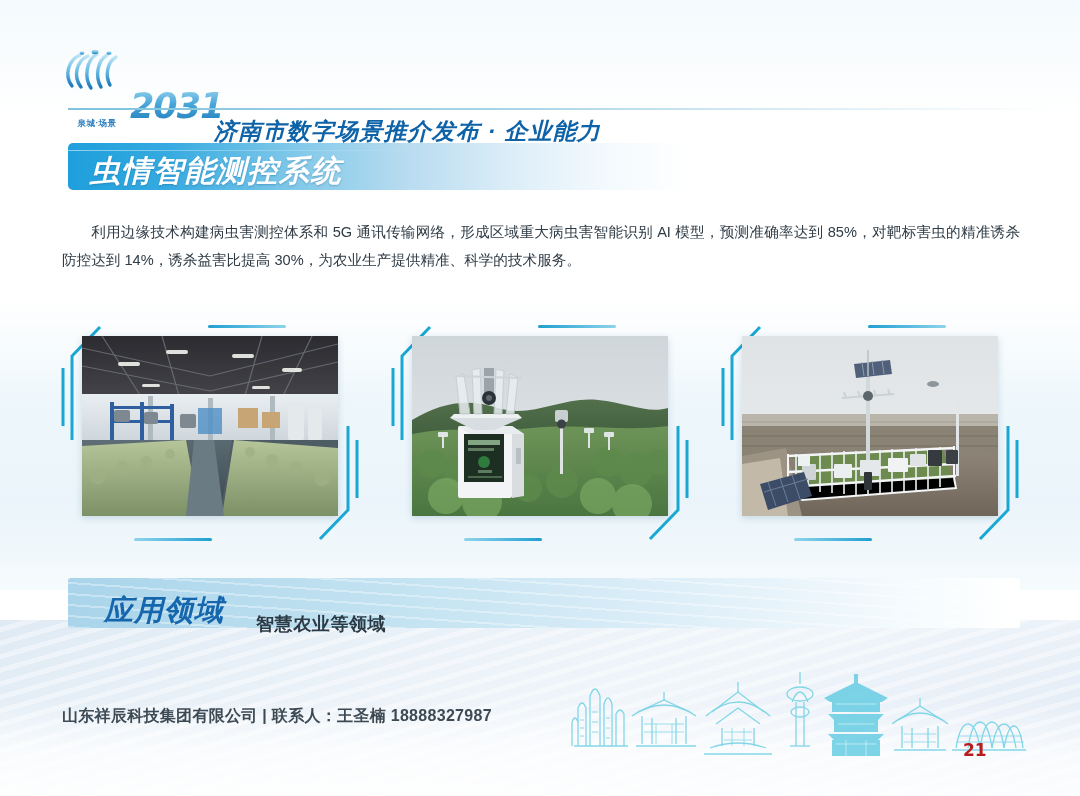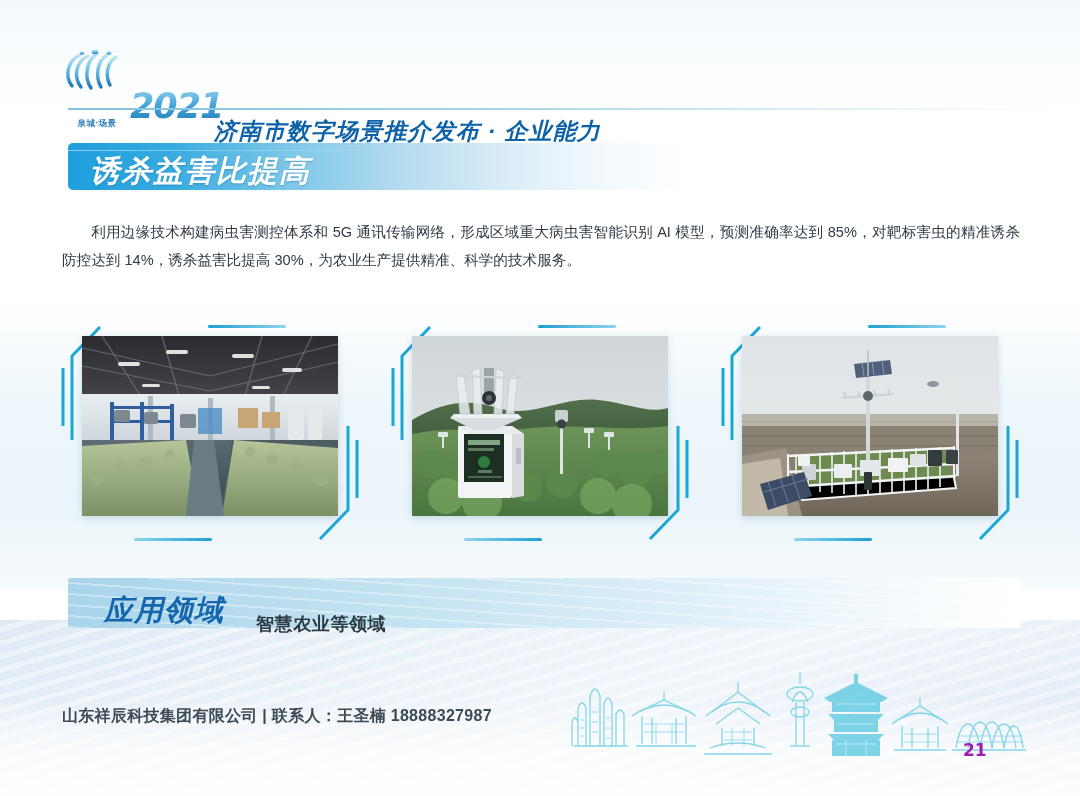--- a/index.html
+++ b/index.html
@@ -142,21 +142,21 @@
 
   
   .footer-text{
     position:absolute;left:62px;top:706px;
     font-size:16px;font-weight:bold;color:#3d4a54;letter-spacing:.3px;
     white-space:nowrap;
   }
   .skyline{position:absolute;left:556px;top:668px;width:470px;height:95px;}
   .page-num{
     position:absolute;left:963px;top:740px;
-    font-size:17px;font-weight:bold;color:#a21caf;
+    font-size:17px;font-weight:bold;color:#b91c1c;
     font-family:"DejaVu Sans",sans-serif;
     text-align:right;
   }
 </style>
 </head>
 <body>
 
 <div class="page">
 
   <div class="bg-tint-top"></div>
@@ -185,27 +185,27 @@
         </g>
         <g fill="url(#lgLogo)">
           <ellipse cx="33" cy="6" rx="3.4" ry="2.2"></ellipse>
           <ellipse cx="47" cy="7" rx="2.6" ry="1.8"></ellipse>
           <ellipse cx="20" cy="7" rx="2.4" ry="1.7"></ellipse>
         </g>
       </svg>
     </div>
     <div class="logo-sub">泉城·场景</div>
 
-    <div class="year">2021</div>
+    <div class="year">2031</div>
     <div class="header-title">济南市数字场景推介发布 · 企业能力</div>
   </div>
   <div class="header-rule"></div>
 
   <div class="title-bar"></div>
-  <div class="title-text">诱杀益害比提高</div>
+  <div class="title-text">虫情智能测控系统</div>
 
   <div class="para">利用边缘技术构建病虫害测控体系和 5G 通讯传输网络，形成区域重大病虫害智能识别 AI 模型，预测准确率达到 85%，对靶标害虫的精准诱杀防控达到 14%，诱杀益害比提高 30%，为农业生产提供精准、科学的技术服务。</div>
 
   <div class="cards">
 
     <div class="card c0">
       <svg class="brk brk-tl" viewBox="0 0 110 120">
         <path d="M40 5 L12 34 L12 118" stroke-width="3"></path>
         <path d="M3 46 L3 104" stroke-width="3"></path>
       </svg>

